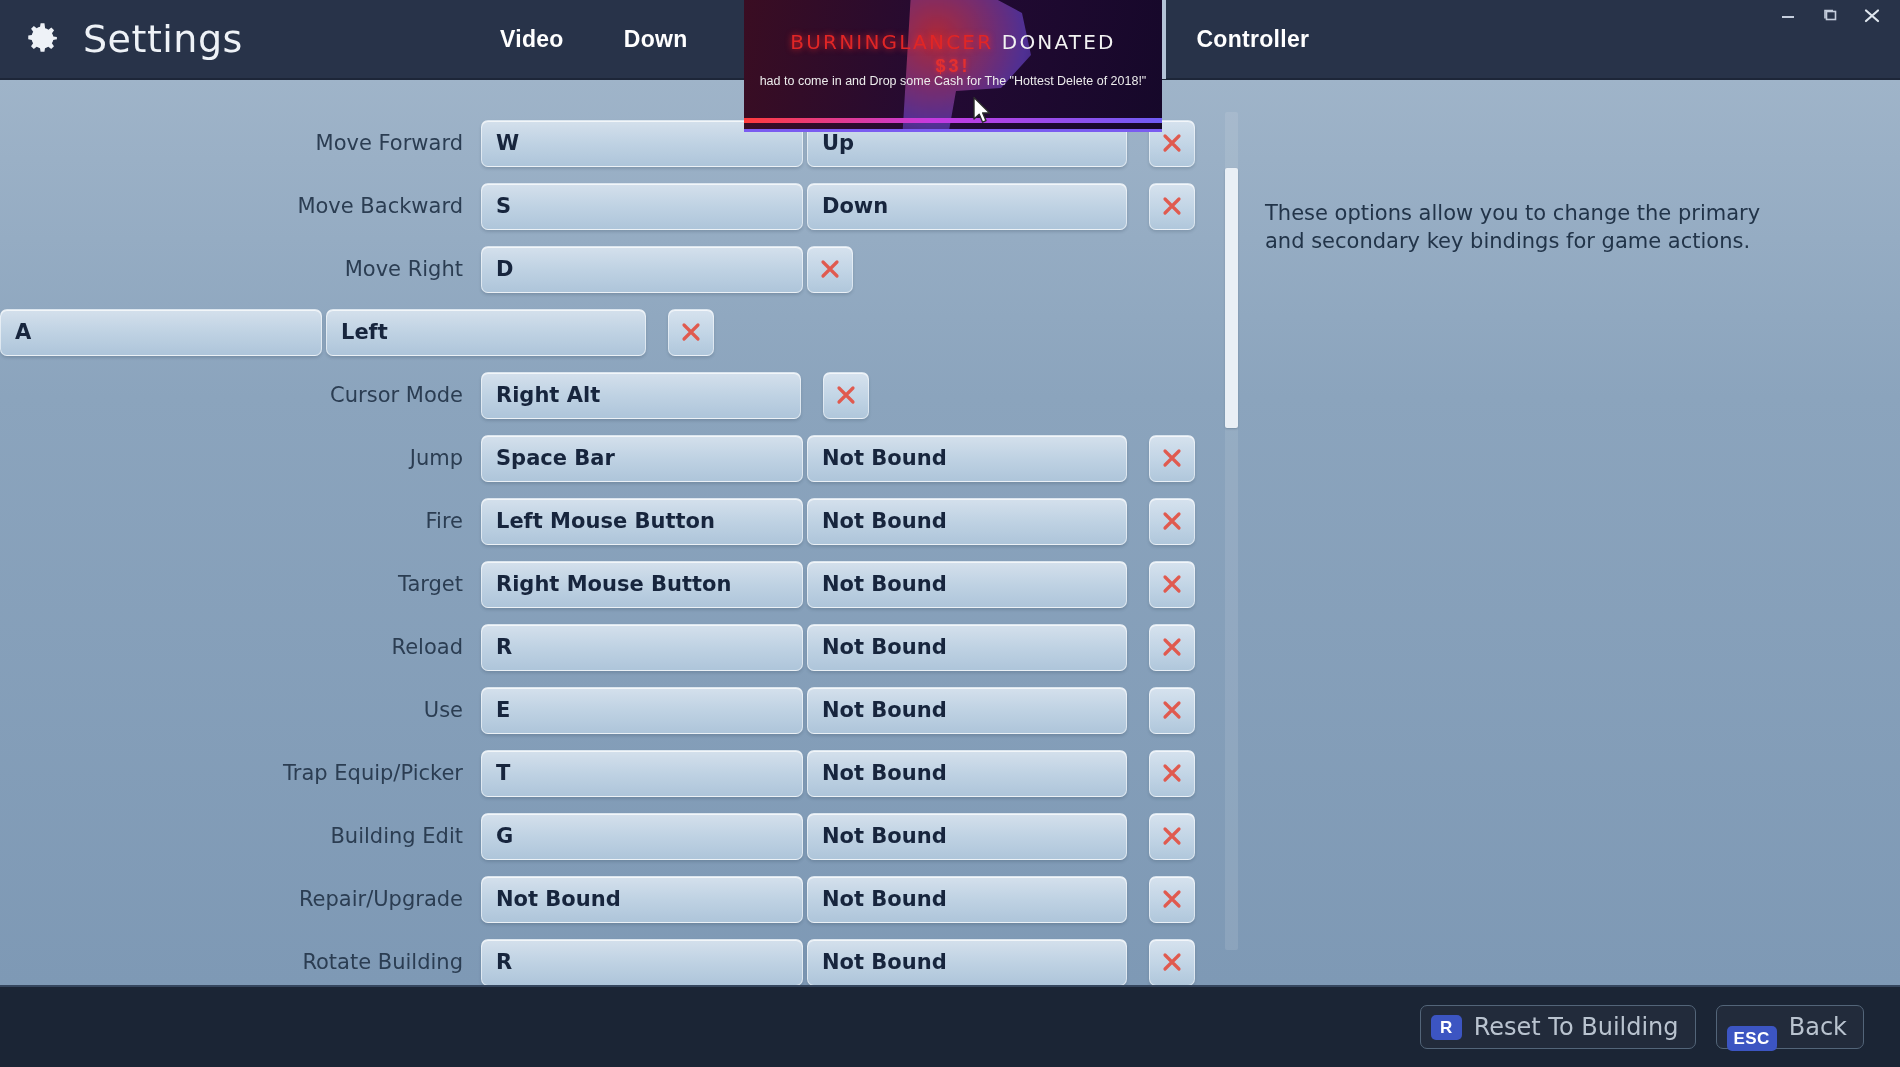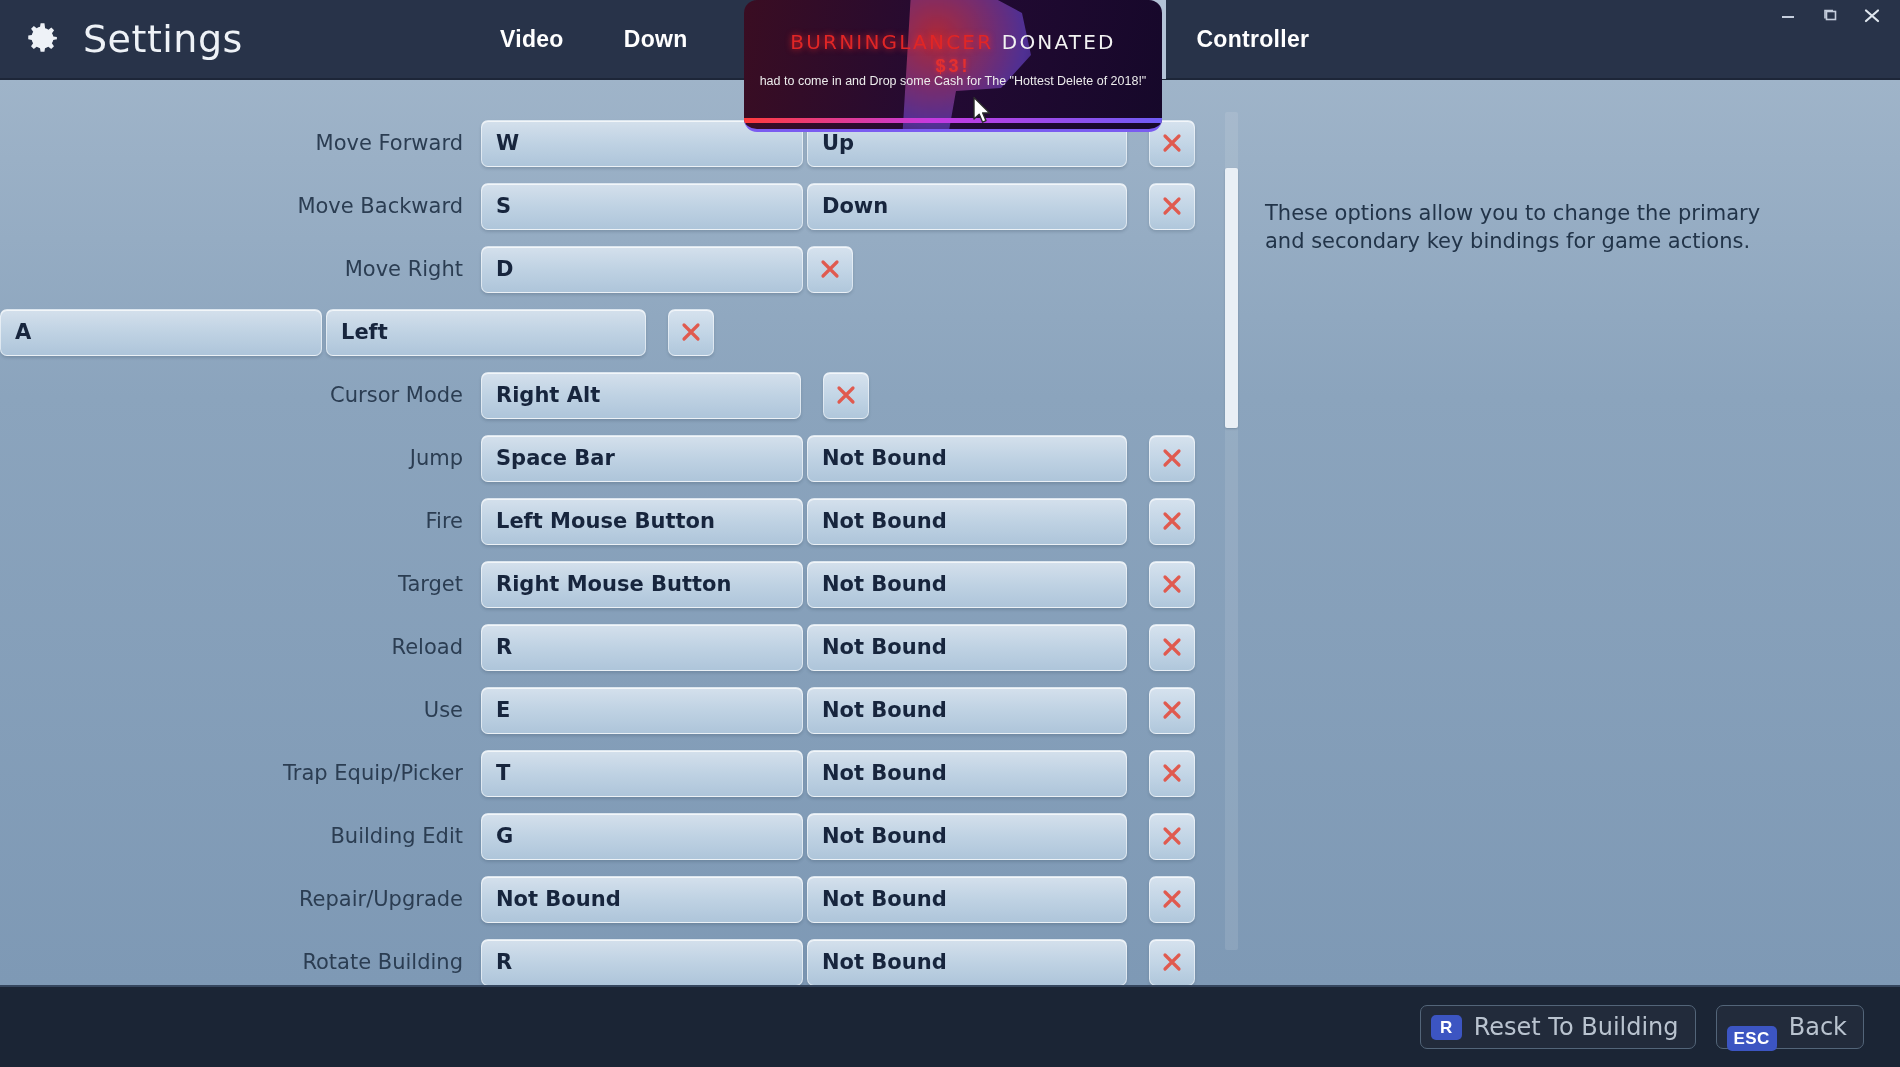--- a/index.html
+++ b/index.html
@@ -38,21 +38,20 @@
     color:#c5cedd; cursor:pointer;
   }
   .wc svg { display:block; }
 
   
   .donate-overlay {
     position:absolute; left:744px; top:0px; width:418px; height:132px;
     background:linear-gradient(100deg,#3a0d22 0%, #230a33 48%, #16082a 100%);
     overflow:hidden; z-index:60;
     border-bottom:3px solid #7a5cf0;
-    border-radius:13px;
   }
   .donate-pp {
     position:absolute; left:50%; top:-8px; transform:translateX(-46%);
     width:150px; height:150px;
     background:radial-gradient(circle at 35% 30%, rgba(255,60,60,.62), rgba(120,80,230,.55) 62%, rgba(60,40,160,.25) 100%);
     filter:blur(1px);
     clip-path:polygon(18% 0%,66% 0%,92% 14%,98% 42%,78% 64%,48% 66%,42% 100%,12% 100%);
   }
   .donate-line1 {
     position:absolute; top:30px; left:0; width:100%; text-align:center;

